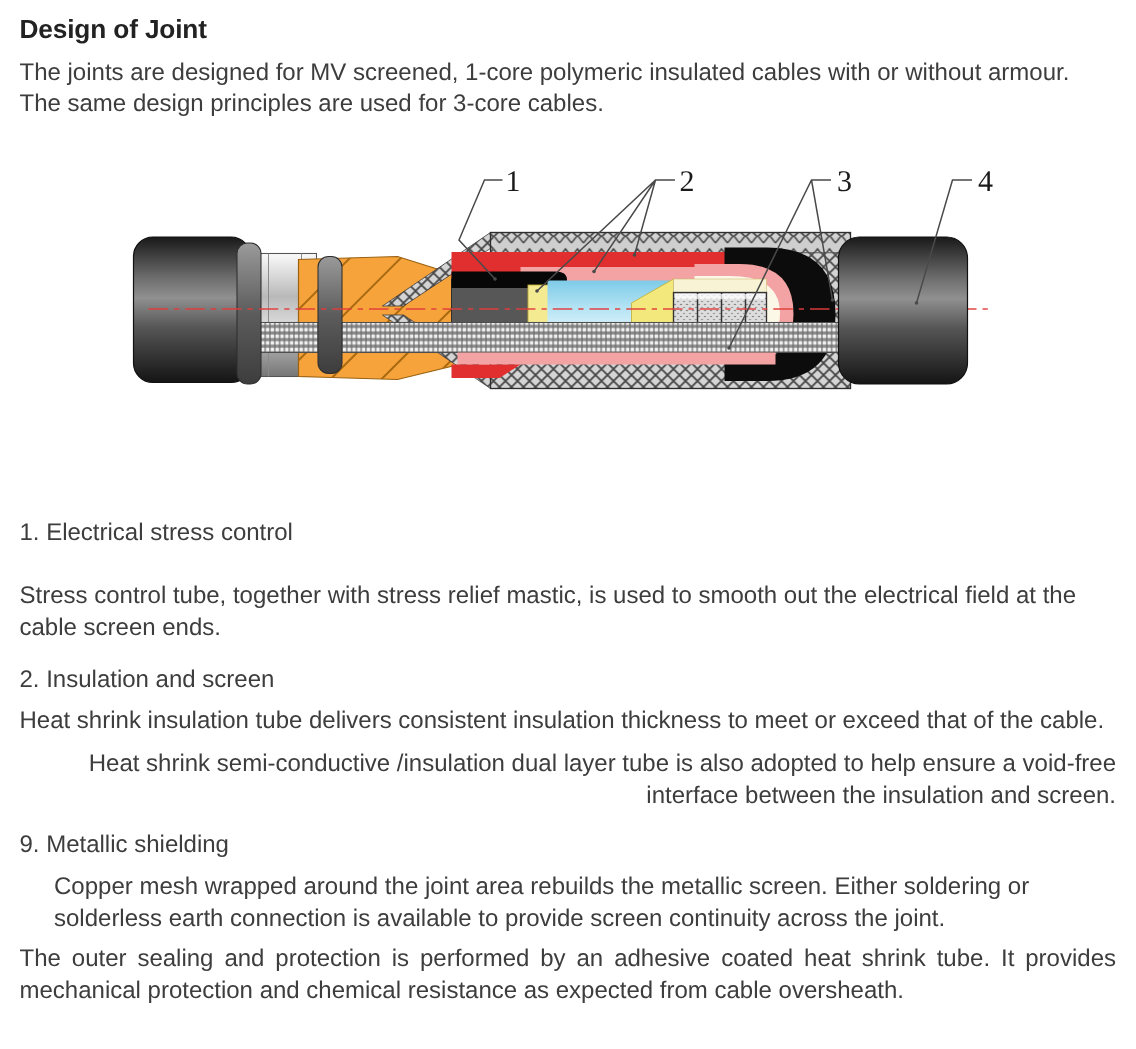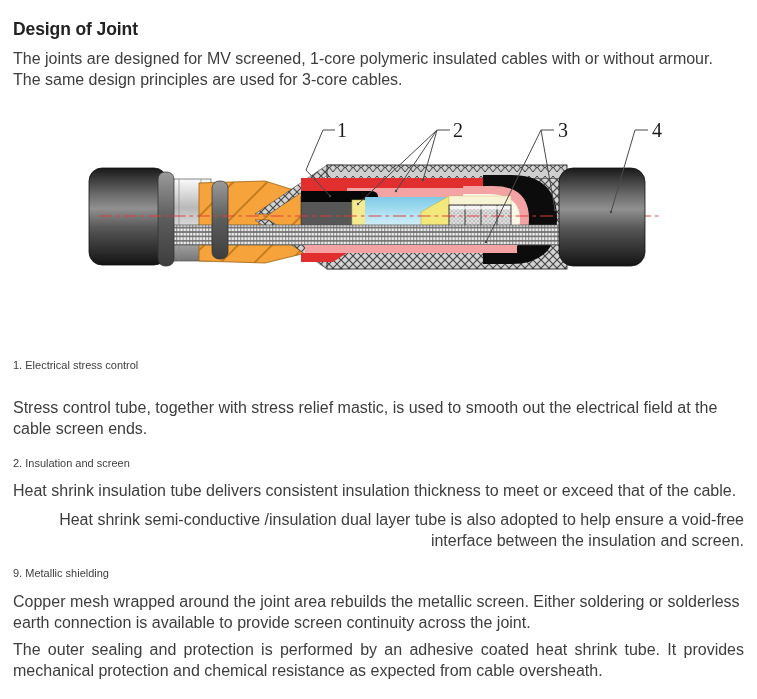--- a/index.html
+++ b/index.html
@@ -1,31 +1,31 @@
 <!DOCTYPE html>
 <html><head>
 <meta charset="utf-8">
 <style>
   html,body{margin:0;padding:0;background:#ffffff;}
   body{width:757px;height:699px;overflow:hidden;
        font-family:"Liberation Sans",sans-serif;color:#3d3d3d;}
-  .page{box-sizing:border-box;width:757px;height:617px;padding:16px 13px 0 13px;}
+  .page{box-sizing:border-box;width:757px;height:617px;padding:6px 13px 0 13px;}
   .title{font-size:17.5px;font-weight:700;color:#222;letter-spacing:-0.1px;
          margin:2px 0 8px 0;line-height:22px;}
   p{font-size:16px;line-height:21px;margin:0;}
-  .sec-head{font-size:11px;line-height:21px;}
+  .sec-head{font-size:16px;line-height:21px;}
   .diagram{margin-top:17px;height:180px;position:relative;}
   .diagram svg{display:block;}
   .s1h{margin-top:68px;}
   .s1p{margin-top:21px;}
   .s2h{margin-top:14px;}
   .s2p1{margin-top:6px;}
   .s2p2{margin-top:8px;text-align:right;}
   .s3h{margin-top:12px;}
-  .s3p{margin-top:7px;}
+  .s3p{margin-top:7px;margin-left:23px;}
   .s4h{margin-top:10px;}
   .s4p{margin-top:6px;text-align:justify;}
   .callout-num{font-family:"Liberation Serif",serif;font-size:20px;fill:#1a1a1a;}
 </style>
 </head>
 <body>
 
 <div class="page">
 
   <div class="title">Design of Joint</div>

